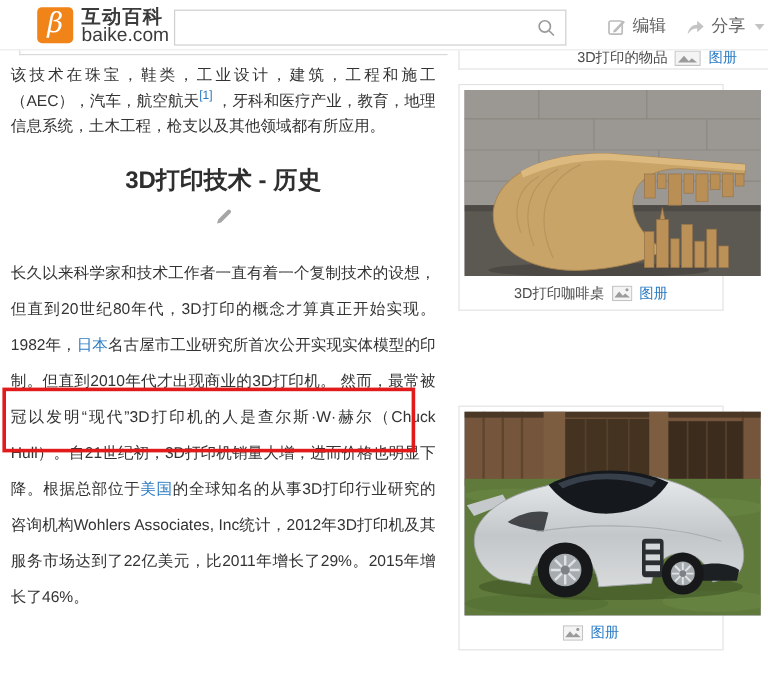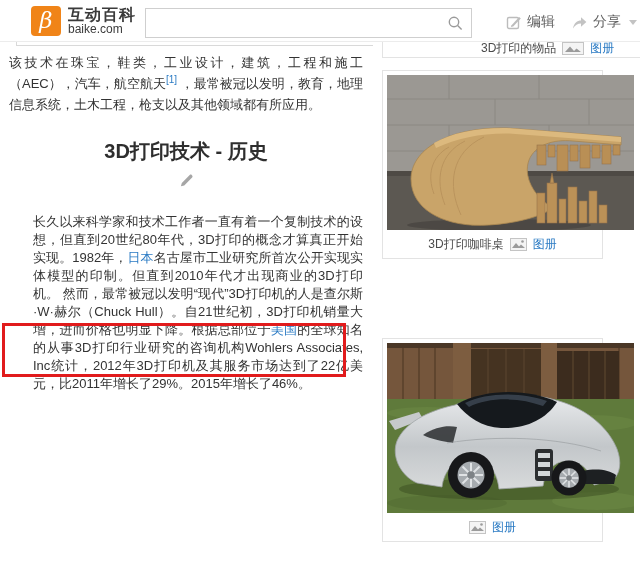--- a/index.html
+++ b/index.html
@@ -15,21 +15,21 @@
     position:absolute; top:0; left:0; right:0; height:42px; z-index:20;
     background:#fff; border-bottom:1px solid #ececec;
   }
   .logo { position:absolute; left:31px; top:6px; display:flex; align-items:center; gap:7px; }
   .logo-mark {
     width:30px; height:30px; border-radius:4px; background:var(--brand_orange,#f08418);
     color:#fff; display:flex; align-items:center; justify-content:center;
     font-family:"DejaVu Serif", serif; font-style:italic; font-size:23px; padding-bottom:2px;
   }
   .logo-t1 { font-size:16px; font-weight:bold; color:#3b3b3b; letter-spacing:1px; line-height:17px; }
-  .logo-t2 { font-size:12px; color:#3b3b3b; line-height:13px; }
+  .logo-t2 { font-size:16px; color:#3b3b3b; line-height:13px; }
   .searchbox {
     position:absolute; left:145px; top:8px; width:327px; height:30px;
     border:1px solid #cfcfcf; background:#fff; display:flex; align-items:center;
   }
   .searchbox input {
     flex:1; border:none; outline:none; height:100%; padding:0 8px; font-size:13px;
     font-family:"Liberation Sans", sans-serif; color:#333; background:transparent;
   }
   .search-btn { width:32px; height:28px; border:none; background:transparent; display:flex; align-items:center; justify-content:center; cursor:pointer; }
   .hdr-btn { position:absolute; top:13px; display:flex; align-items:center; gap:5px; font-size:14px; color:#606060; cursor:pointer; }
@@ -47,21 +47,21 @@
     font-size:13px; line-height:21px; color:#333; text-align:justify; z-index:2;
   }
   .article p { margin-bottom:13px; }
   .txt-link { color:var(--link_blue,#2b7bc4); }
   sup.ref-sup { color:var(--link_blue,#2b7bc4); font-size:10px; line-height:0; }
   .section-heading {
     margin-top:24px; margin-bottom:25px; font-size:20px; line-height:24px;
     font-weight:bold; color:#2e2e2e; text-align:left;
     display:flex; align-items:center; gap:10px;flex-direction:column;
   }
-  .history-para { line-height:18px;margin-left:24px; }
+  .history-para { line-height:30px; }
   .highlight-box {
     position:absolute; left:2px; top:323px; width:344px; height:54px; z-index:6;
     border:3px solid var(--highlight_red,#e11b1c); pointer-events:none;
   }
 
   
   .card {
     position:absolute; left:382px; width:221px; background:#fff;
     border:1px solid #e3e3e3; padding:4px;
   }
@@ -126,21 +126,21 @@
       </svg>
     </span>
     <span>分享</span>
     <span class="caret-down"></span>
   </div>
 </div>
 
 <div class="infobox-edge"></div>
 
 <div class="article">
-  <p><span>该技术在珠宝，鞋类，工业设计，建筑，工程和施工（AEC），汽车，航空航天</span><sup class="ref-sup">[1]</sup><span> ，最常被冠以发明，教育，地理信息系统，土木工程，枪支以及其他领域都有所应用。</span></p>
+  <p><span>该技术在珠宝，鞋类，工业设计，建筑，工程和施工（AEC），汽车，航空航天</span><sup class="ref-sup">[1]</sup><span> ，牙科和医疗产业，教育，地理信息系统，土木工程，枪支以及其他领域都有所应用。</span></p>
 
   <h2 class="section-heading">
     <span>3D打印技术 - 历史</span>
     <span class="pic-icon">
       <svg width="15" height="15" viewBox="0 0 16 16">
         <path d="M2,14.2 L3,10.6 L11.4,2.1 C12,1.5 13,1.5 13.6,2.1 L14,2.6 C14.6,3.2 14.6,4.1 14,4.7 L5.6,13.2 Z" fill="#a6a6a6"></path>
       </svg>
     </span>
   </h2>
 

